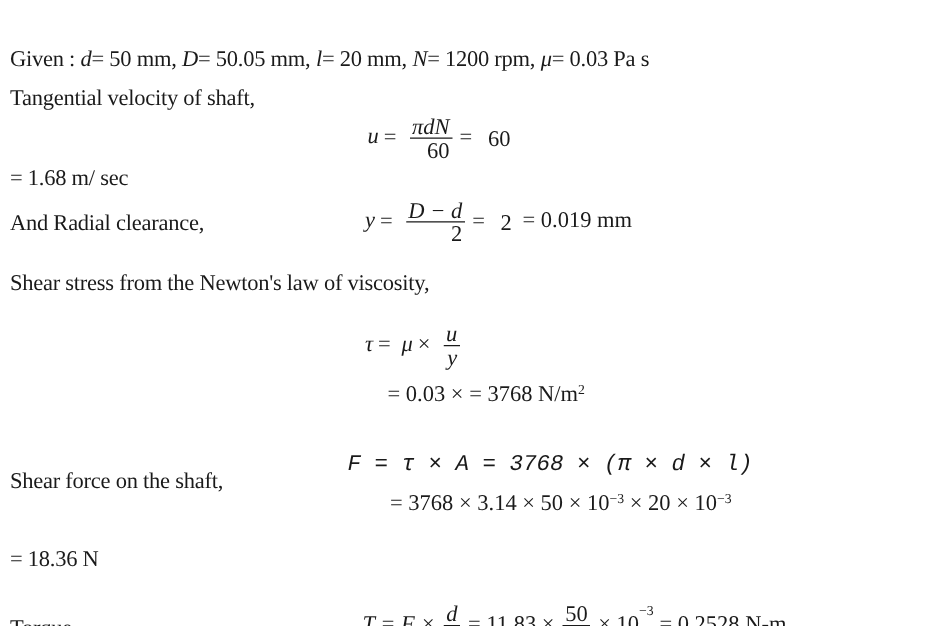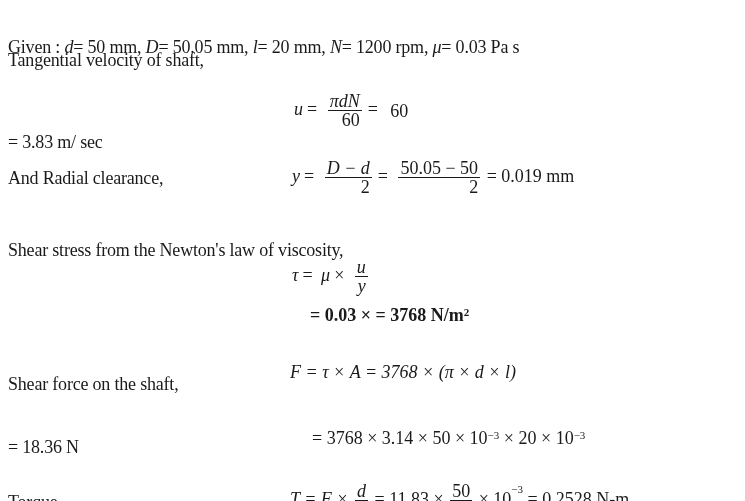--- a/index.html
+++ b/index.html
@@ -20,64 +20,63 @@
 
 <div class="line txt" style="left:8px; top:5px;">
   <span>Given :</span>
   <span class="i">d</span>= <span>50 mm</span>,
   <span class="i">D</span>= <span>50.05 mm</span>,
   <span class="i">l</span>= <span>20 mm</span>,
   <span class="i">N</span>= <span>1200 rpm</span>,
   <span class="i">μ</span>= <span>0.03 Pa s</span>
 </div>
 
-<div class="line txt" style="left:8px; top:18px;">Tangential velocity of shaft,</div>
+<div class="line txt" style="left:8px; top:36px;">Tangential velocity of shaft,</div>
 <div class="line m" style="left:294px; top:60px;">
   <span class="i">u</span><span class="op">=</span>
   <span class="frac">
     <span class="num i">πdN</span>
     <span class="den">60</span>
   </span><span class="op">=</span>
   <span class="frac">
     <span class="den">60</span>
   </span>
 </div>
-<div class="line txt" style="left:8px; top:100px;">= 3.83 m/ sec</div>
+<div class="line txt" style="left:8px; top:100px;">= 1.68 m/ sec</div>
 
 <div class="line txt" style="left:8px; top:136px;">And Radial clearance,</div>
 <div class="line m" style="left:292px; top:127px;">
   <span class="i">y</span><span class="op">=</span>
   <span class="frac">
     <span class="num i">D − d</span>
     <span class="den">2</span>
   </span><span class="op">=</span>
   <span class="frac">
-    <span class="num">50.05 − 50</span>
     <span class="den">2</span>
   </span>
   <span>= 0.019 mm</span>
 </div>
 
-<div class="line txt" style="left:8px; top:208px;">Shear stress from the Newton's law of viscosity,</div>
+<div class="line txt" style="left:8px; top:184px;">Shear stress from the Newton's law of viscosity,</div>
 <div class="line m" style="left:292px; top:226px;">
   <span class="i">τ</span><span class="op">=</span>
   <span class="i">μ</span><span class="op">×</span>
   <span class="frac">
     <span class="num i">u</span>
     <span class="den i">y</span>
   </span>
 </div>
-<div class="line m" style="left:310px; top:273px;font-weight:bold;">
+<div class="line m" style="left:310px; top:273px;">
   <span>= 0.03 ×</span>
   <span>= 3768 N/m</span><sup>2</sup>
 </div>
 
 <div class="line txt" style="left:8px; top:342px;">Shear force on the shaft,</div>
-<div class="line m i" style="left:290px; top:330px;">F = τ × A = 3768 × (π × d × l)</div>
-<div class="line m" style="left:312px; top:396px;">
+<div class="line m i" style="left:278px; top:330px;font-family:Liberation Mono, monospace;">F = τ × A = 3768 × (π × d × l)</div>
+<div class="line m" style="left:312px; top:360px;">
   <span>= 3768 × 3.14 × 50 × 10</span><sup>−3</sup><span> × 20 × 10</span><sup>−3</sup>
 </div>
 <div class="line txt" style="left:8px; top:405px;">= 18.36 N</div>
 
 <div class="line txt" style="left:8px; top:460px;">Torque,</div>
 <div class="line m" style="left:290px; top:450px;text-decoration:underline;">
   <span class="i">T = F ×</span>
   <span class="frac">
     <span class="num i">d</span>
     <span class="den">2</span>

